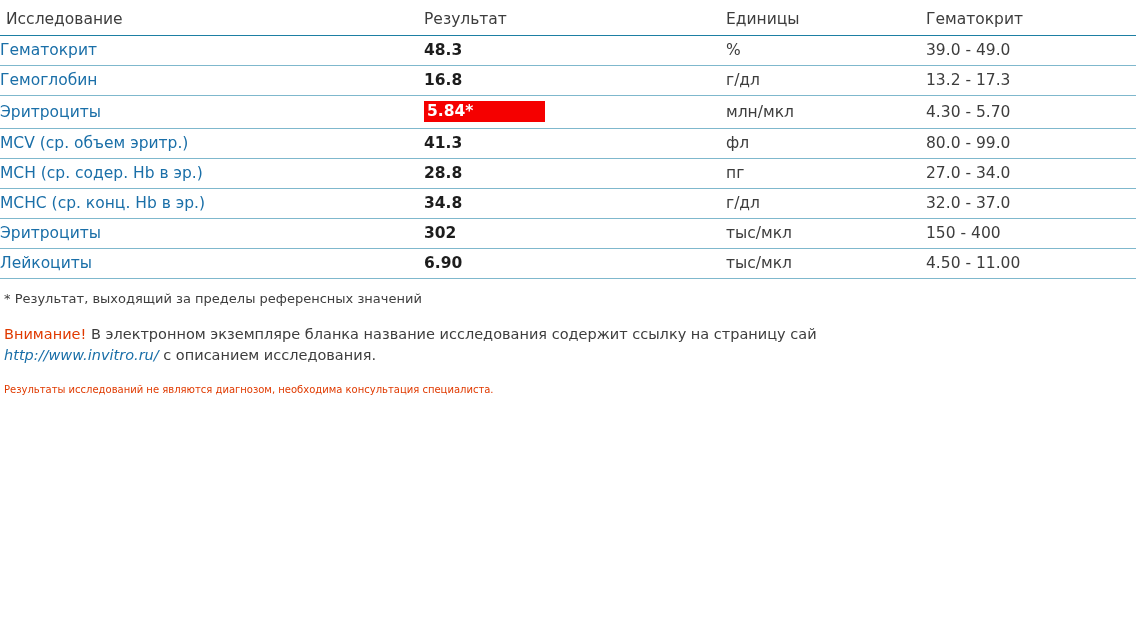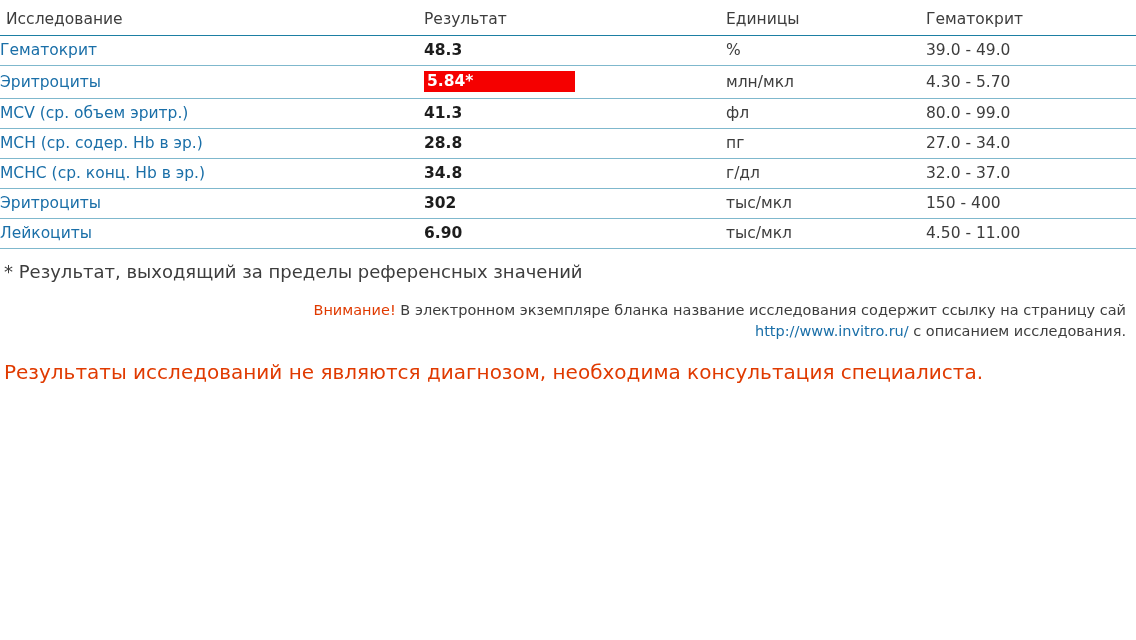--- a/index.html
+++ b/index.html
@@ -69,47 +69,47 @@
     color: #3d3d3d;
     padding-left: 4px;
     margin-left: 38px;
   }
   .flag {
     display: inline-block;
     background: #f50000;
     color: #ffffff;
     font-weight: bold;
     padding: 1px 0 2px 3px;
-    width: 151px;
+    width: 121px;
     box-sizing: border-box;
   }
   .notes {
     padding: 0 10px 0 2px;
   }
   .note-footnote {
-    font-size: 18px;
+    font-size: 13px;
     color: #3d3d3d;
     margin: 12px 0 0 2px;
   }
   .note-warning {
     font-size: 14.5px;
     color: #3d3d3d;
     margin: 18px 0 0 2px;
     line-height: 1.45;
-    text-align: right;
   }
   .note-warning .hl {
     color: #e03a00;
   }
   .note-warning .link {
     color: #1a6fa8;
     text-decoration: none;
+    font-style: italic;
   }
   .note-disclaimer {
-    font-size: 20px;
+    font-size: 10px;
     color: #e03a00;
     margin: 18px 0 0 2px;
   }
 </style>
 </head>
 <body>
 
 <div class="sheet">
 
   <table class="results">
@@ -126,20 +126,26 @@
         <th class="h-unit">Единицы</th>
         <th class="h-ref">Гематокрит</th>
       </tr>
     </thead>
     <tbody id="results-body">
         <tr>
           <td class="test">Гематокрит</td>
           <td class="res">48.3</td>
           <td class="unit">%</td>
           <td class="ref">39.0 - 49.0</td>
+        </tr>
+        <tr>
+          <td class="test">Гемоглобин</td>
+          <td class="res">16.8</td>
+          <td class="unit">г/дл</td>
+          <td class="ref">13.2 - 17.3</td>
         </tr>
         <tr>
           <td class="test">Эритроциты</td>
           <td class="res"><span class="flag">5.84*</span></td>
           <td class="unit">млн/мкл</td>
           <td class="ref">4.30 - 5.70</td>
         </tr>
         <tr>
           <td class="test">MCV (ср. объем эритр.)</td>
           <td class="res">41.3</td>

